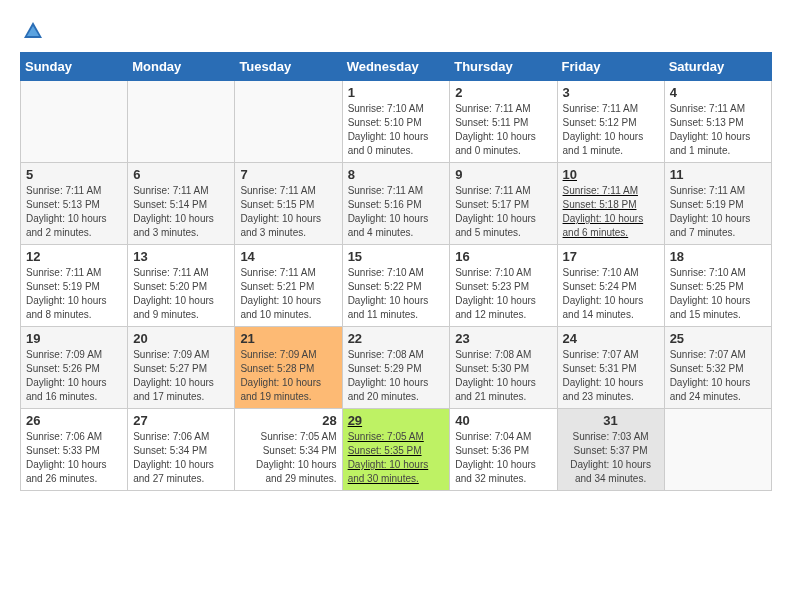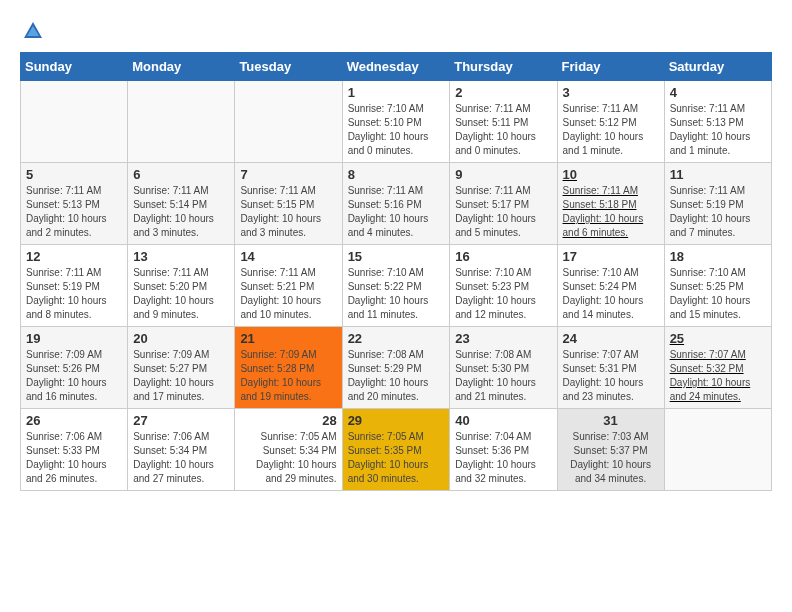--- a/index.html
+++ b/index.html
@@ -266,21 +266,21 @@
 Daylight: 10 hours
 and 16 minutes.</div>
         </td>
         <td style="background: rgb(245, 245, 245);">
           <span class="day-num">20</span>
           <div class="day-info" style="white-space: pre-line;">Sunrise: 7:09 AM
 Sunset: 5:27 PM
 Daylight: 10 hours
 and 17 minutes.</div>
         </td>
-        <td style="background: #f97316;">
+        <td style="background: #fdba74;">
           <span class="day-num">21</span>
           <div class="day-info" style="white-space: pre-line;">Sunrise: 7:09 AM
 Sunset: 5:28 PM
 Daylight: 10 hours
 and 19 minutes.</div>
         </td>
         <td style="background: rgb(245, 245, 245); margin-top: 35px;">
           <span class="day-num">22</span>
           <div class="day-info" style="white-space: pre-line;">Sunrise: 7:08 AM
 Sunset: 5:29 PM
@@ -294,21 +294,21 @@
 Daylight: 10 hours
 and 21 minutes.</div>
         </td>
         <td style="background: rgb(245, 245, 245); margin-left: 32px;">
           <span class="day-num">24</span>
           <div class="day-info" style="white-space: pre-line;">Sunrise: 7:07 AM
 Sunset: 5:31 PM
 Daylight: 10 hours
 and 23 minutes.</div>
         </td>
-        <td style="background: rgb(245, 245, 245); text-decoration: underline;">
+        <td style="background: rgb(245, 245, 245);">
           <span class="day-num">25</span>
           <div class="day-info" style="white-space: pre-line;">Sunrise: 7:07 AM
 Sunset: 5:32 PM
 Daylight: 10 hours
 and 24 minutes.</div>
         </td>
       </tr>
       <tr>
         <td style="background: rgb(255, 255, 255);">
           <span class="day-num">26</span>
@@ -324,21 +324,21 @@
 Daylight: 10 hours
 and 27 minutes.</div>
         </td>
         <td style="background: rgb(255, 255, 255); text-align: right;">
           <span class="day-num">28</span>
           <div class="day-info" style="white-space: pre-line;">Sunrise: 7:05 AM
 Sunset: 5:34 PM
 Daylight: 10 hours
 and 29 minutes.</div>
         </td>
-        <td style="background: #eab308;">
+        <td style="background: #bef264; text-decoration: underline;">
           <span class="day-num">29</span>
           <div class="day-info" style="white-space: pre-line;">Sunrise: 7:05 AM
 Sunset: 5:35 PM
 Daylight: 10 hours
 and 30 minutes.</div>
         </td>
         <td style="background: rgb(255, 255, 255);">
           <span class="day-num">40</span>
           <div class="day-info" style="white-space: pre-line;">Sunrise: 7:04 AM
 Sunset: 5:36 PM

